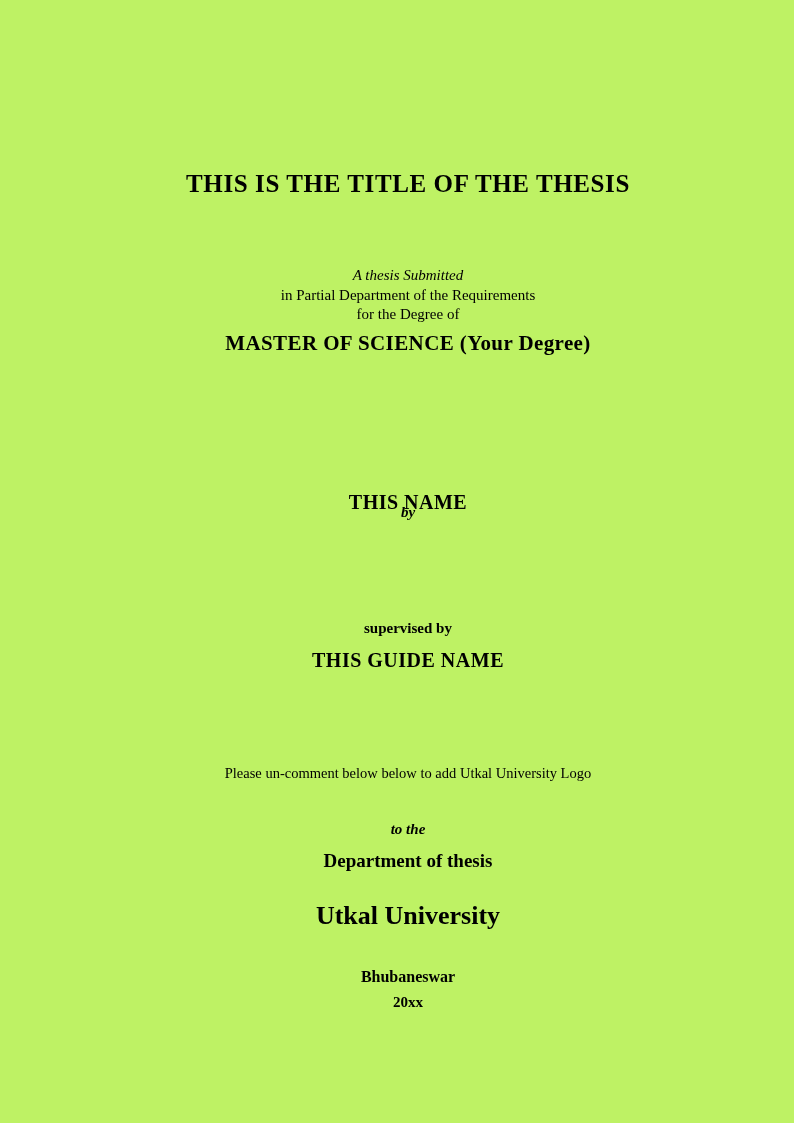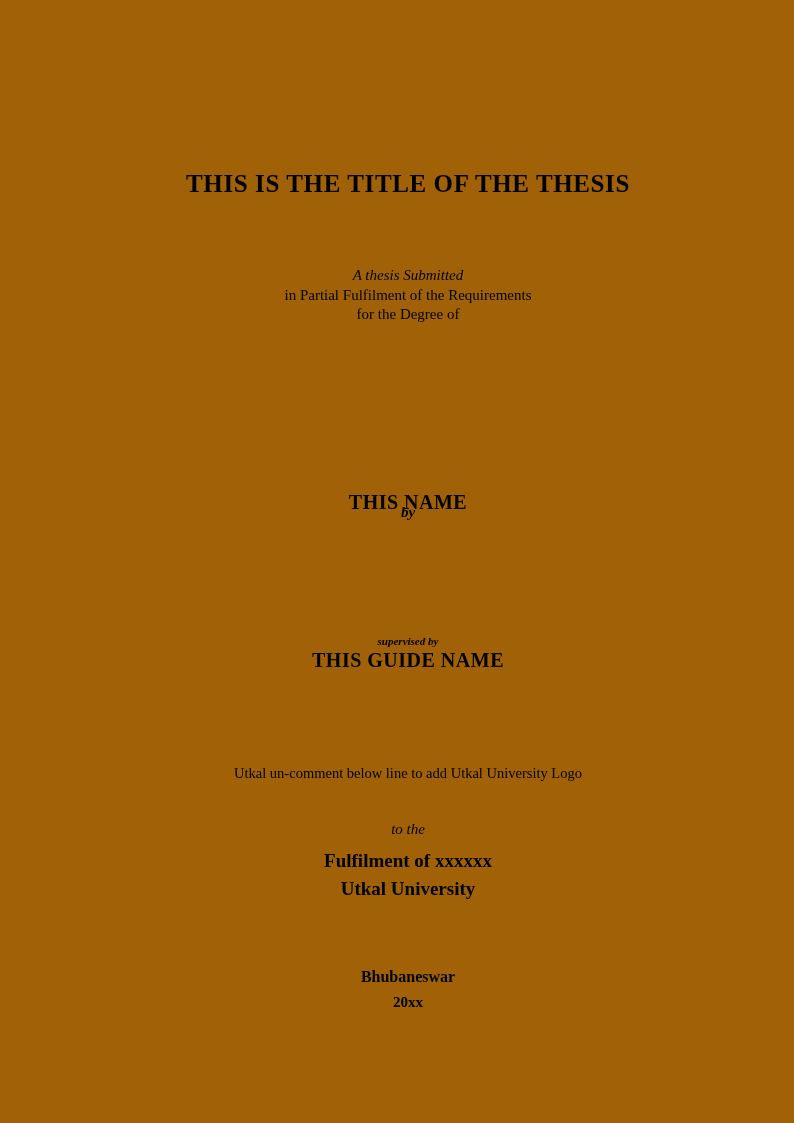--- a/index.html
+++ b/index.html
@@ -7,21 +7,21 @@
     width: 794px;
     height: 1123px;
     background: #ffffff;
     font-family: "Liberation Serif", "DejaVu Serif", serif;
     color: #000000;
   }
   .page {
     position: relative;
     width: 794px;
     height: 1123px;
-    background: #a16207;
+    background: #bef264;
     overflow: hidden;
   }
   
   .line {
     position: absolute;
     left: 22px;
     width: 772px;
     text-align: center;
     white-space: nowrap;
     line-height: 1.2;
@@ -52,51 +52,49 @@
     margin-top: 42px;
   }
   .author-name {
     top: 490px;
     font-size: 20px;
     font-weight: bold;
     letter-spacing: 0.5px;
   }
   .supervised-label {
     top: 619px;
-    font-size: 11px;
+    font-size: 15px;
     font-weight: bold;
-    font-style: italic;
-    margin-top: 16px;
   }
   .supervisor-name {
     top: 648px;
     font-size: 20px;
     font-weight: bold;
     letter-spacing: 0.5px;
   }
   .logo-note {
     top: 765px;
     font-size: 14.5px;
     font-weight: normal;
   }
   .to-label {
     top: 820px;
     font-size: 15px;
-    font-weight: normal;
+    font-weight: bold;
     font-style: italic;
     text-align: center;
   }
   .department {
     top: 850px;
     font-size: 19px;
     font-weight: bold;
   }
   .university {
-    top: 878px;
-    font-size: 19px;
+    top: 900px;
+    font-size: 26px;
     font-weight: bold;
   }
   .city {
     top: 967px;
     font-size: 16px;
     font-weight: bold;
   }
   .year {
     top: 993px;
     font-size: 15px;
@@ -105,38 +103,39 @@
 </style>
 </head>
 <body>
 
 <div class="page">
 
   <div class="line thesis-title">THIS IS THE TITLE OF THE THESIS</div>
 
   <div class="line submit-block">
     <div class="submit-line1">A thesis Submitted</div>
-    <div>in Partial Fulfilment of the Requirements</div>
+    <div>in Partial Department of the Requirements</div>
     <div>for the Degree of</div>
   </div>
 
+  <div class="line degree">MASTER OF SCIENCE (Your Degree)</div>
 
   <div class="line by-label">by</div>
 
   <div class="line author-name">THIS NAME</div>
 
   <div class="line supervised-label">supervised by</div>
 
   <div class="line supervisor-name">THIS GUIDE NAME</div>
 
-  <div class="line logo-note">Utkal un-comment below line to add Utkal University Logo</div>
+  <div class="line logo-note">Please un-comment below below to add Utkal University Logo</div>
 
   <div class="line to-label">to the</div>
 
-  <div class="line department">Fulfilment of xxxxxx</div>
+  <div class="line department">Department of thesis</div>
 
   <div class="line university">Utkal University</div>
 
   <div class="line city">Bhubaneswar</div>
 
   <div class="line year">20xx</div>
 
 </div>
 
 </body></html>

